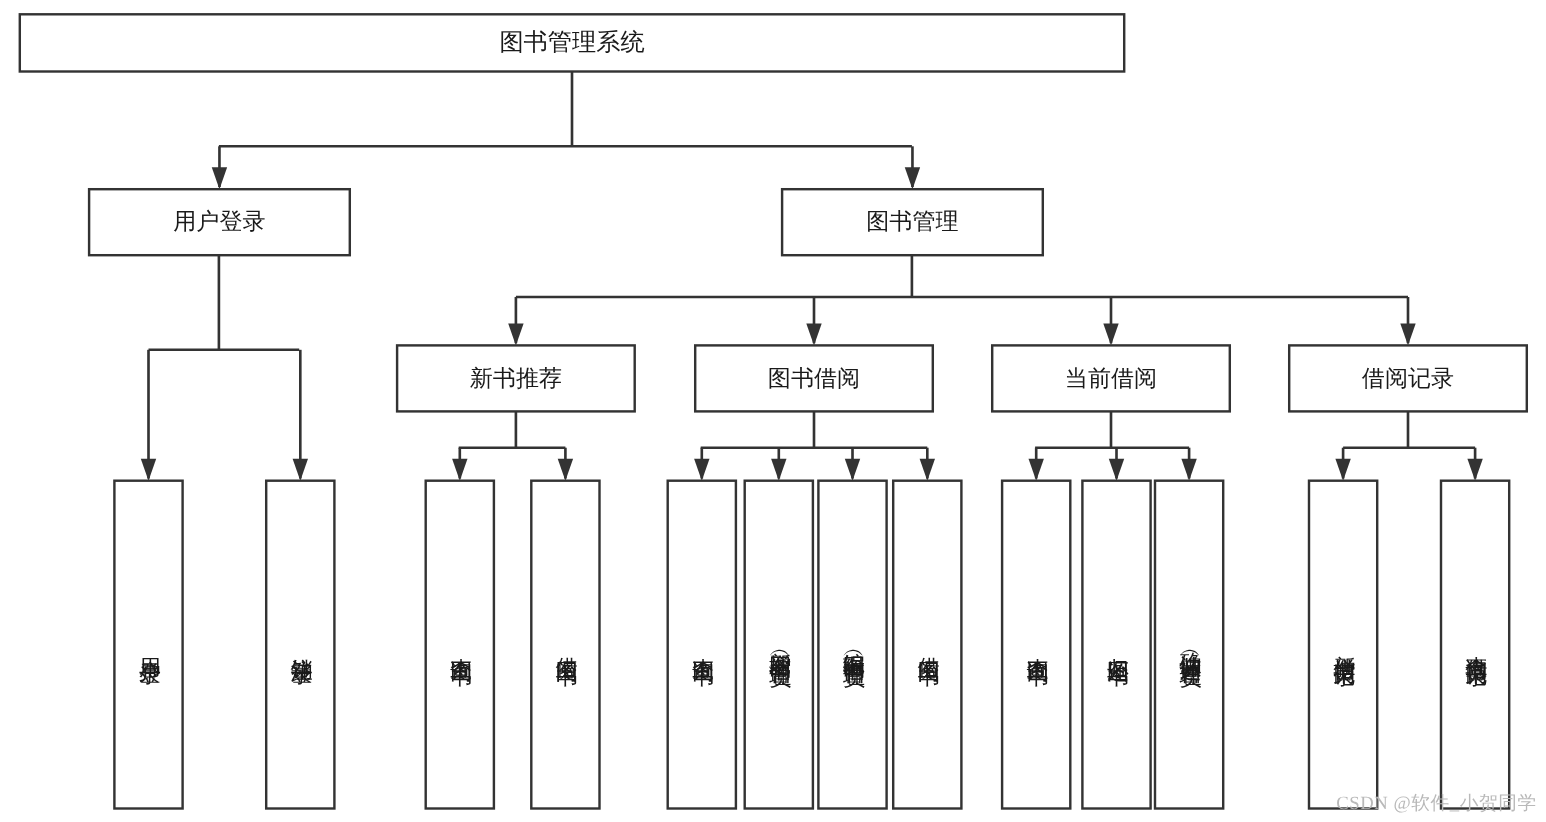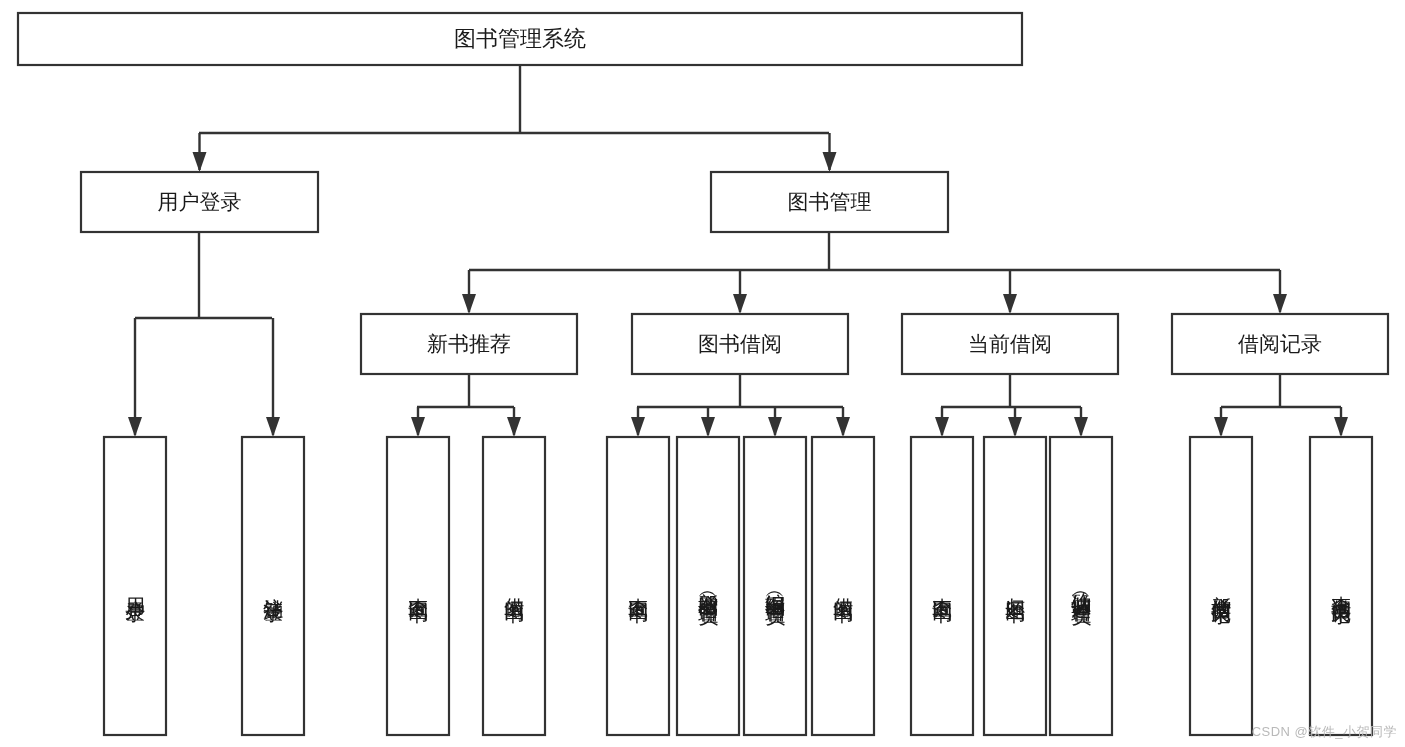--- a/index.html
+++ b/index.html
@@ -67,22 +67,22 @@
     line-height: 1.18;
     letter-spacing: 2px;
     color: #1a1a1a;
     pointer-events: none;
     white-space: nowrap;
   }
   #watermark {
     position: absolute;
     right: 8px;
     bottom: 6px;
-    font-family: Liberation Sans, sans-serif;
-    font-size: 13px;
+    font-family: Liberation Serif, serif;
+    font-size: 17px;
     color: #b9b9b9;
     letter-spacing: 0.5px;
     user-select: none;
   }
 </style>
 </head>
 <body>
 
 <div id="canvas">
 

